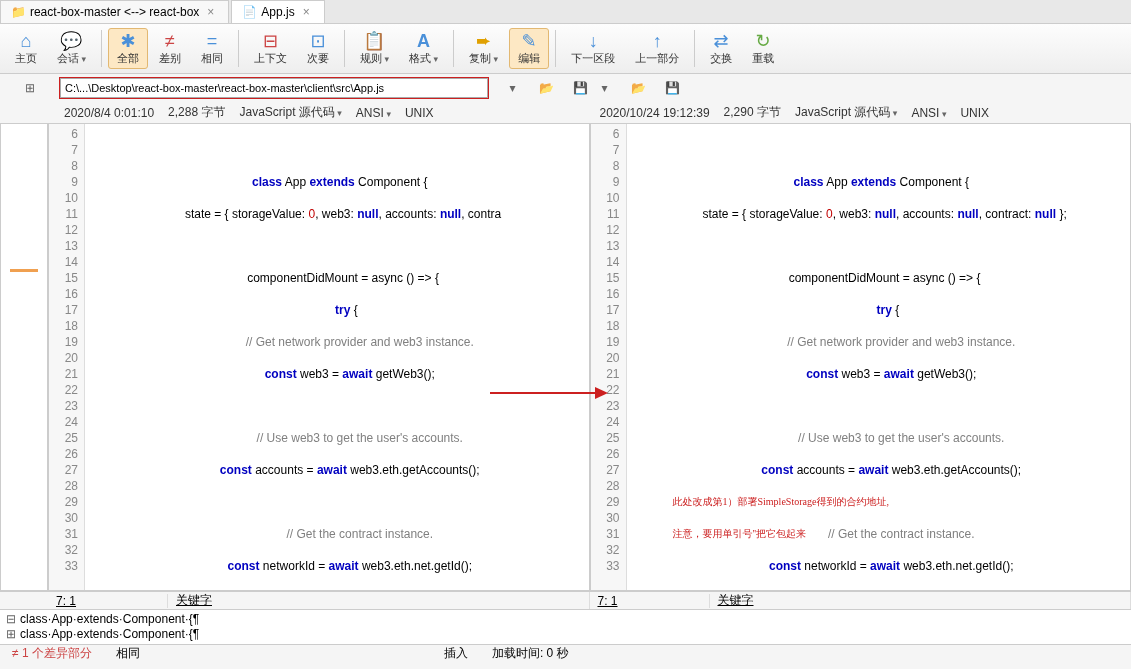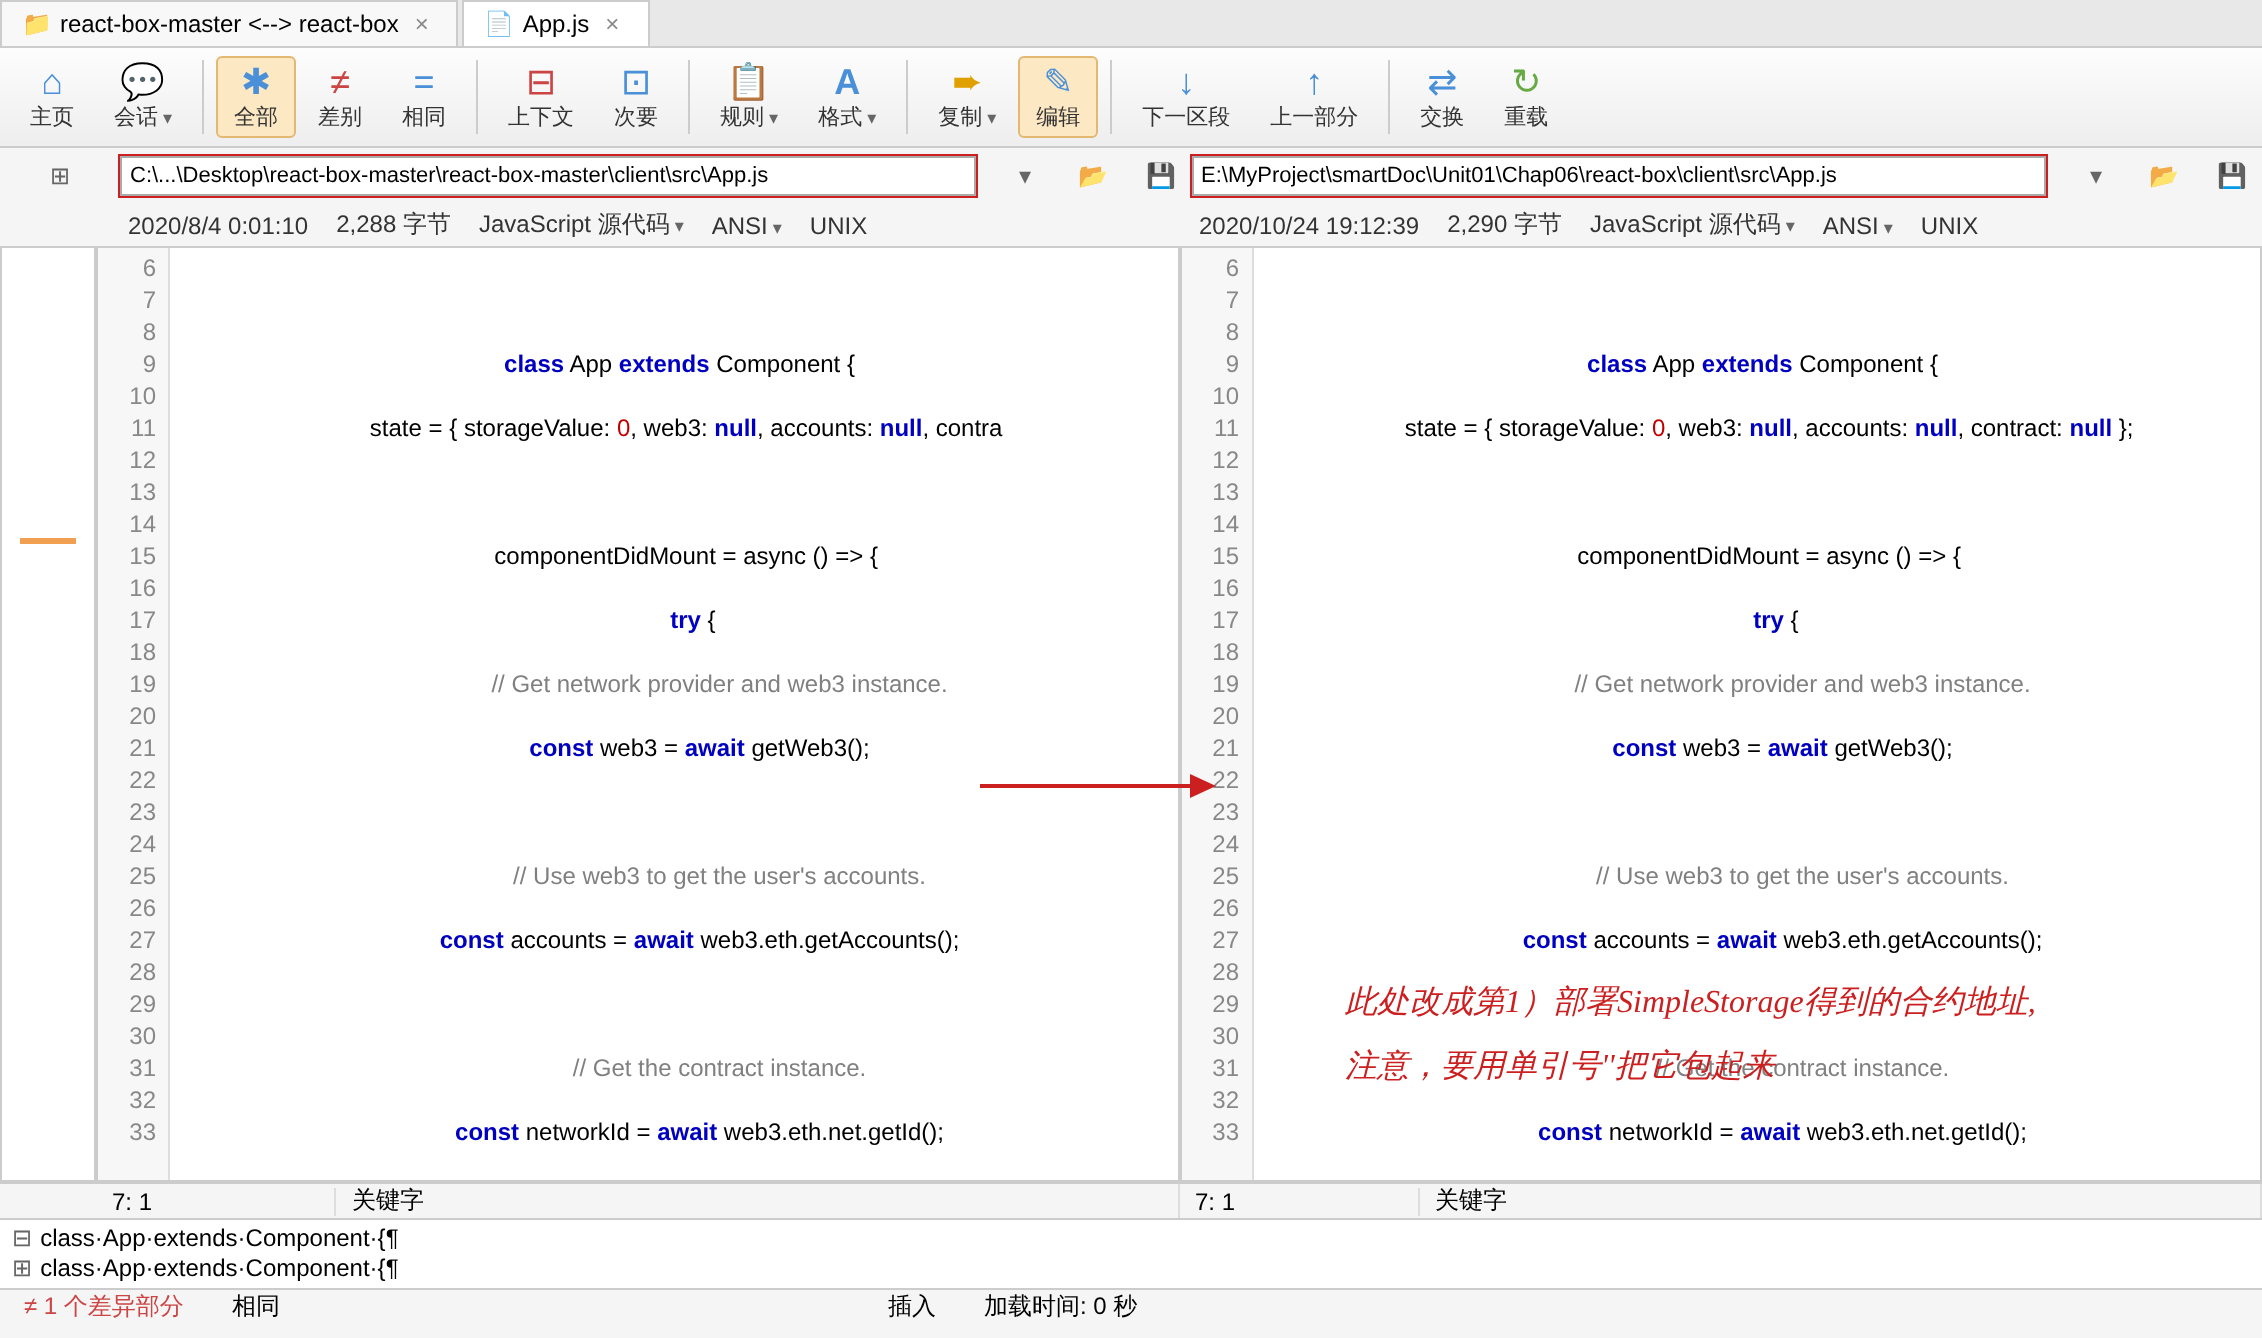--- a/index.html
+++ b/index.html
@@ -27,23 +27,23 @@
 .gutter-ov { width:48px; background:#fff; border:1px solid #ccc; display:flex; flex-direction:column; align-items:center; padding-top:4px; }
 .ov-mark { width:28px; height:3px; background:#f0a050; margin:1px 0; }
 .pane { flex:1; border:1px solid #ccc; background:#fff; display:flex; overflow:hidden; position:relative; }
 .lnco { width:36px; background:#f7f7f7; border-right:1px solid #ddd; text-align:right; color:#888; font-family:Consolas,monospace; font-size:11px; line-height:16px; padding-top:2px; }
 .lnco div { padding-right:6px; height:16px; }
 .code { flex:1; font-family:Consolas,monospace; font-size:12px; line-height:16px; white-space:pre; padding:2px 0 0 6px; overflow:hidden; position:relative;text-align:center; }
 .code div { height:16px; }
 .kw { color:#0000c0; font-weight:bold; }
 .num { color:#c00000; }
 .cm { color:#808080; }
-.annot { color:#cc2020; position:absolute; font-size:16px; font-family:"Microsoft YaHei";font-style:italic; }
+.annot { color:#cc2020; position:absolute; font-size:10px; font-family:"Microsoft YaHei"; }
 .bigarrow { position:absolute; left:490px; top:260px; z-index:10; }
-.statusrow { display:flex; border-top:1px solid #ccc; background:#f5f5f5; height:18px; font-size:11px; align-items:center; }
+.statusrow { display:flex; border-top:1px solid #ccc; background:#f5f5f5; height:18px; font-size:11px; align-items:center;text-decoration:underline; }
 .statusrow .c { padding:0 8px; border-right:1px solid #ddd; }
 .outline { border-top:1px solid #ccc; background:#fff; font-family:Consolas,monospace; font-size:11px; padding:2px 6px; line-height:15px; }
 .outline .exp { color:#666; margin-right:4px; }
 .footer { display:flex; border-top:1px solid #ccc; background:#f5f5f5; height:18px; font-size:11px; align-items:flex-start; }
 .footer .c { padding:0 12px; }
 .dd::after { content:" ▾"; color:#666; font-size:9px; }
 </style>
 </head>
 <body>
 
@@ -133,21 +133,20 @@
   <div class="pathleft">
       <span class="ibtn">⊞</span>
     </div>
   <div class="pathcell">
     <input class="pathinput hl" value="C:\...\Desktop\react-box-master\react-box-master\client\src\App.js" style="">
     <span class="ibtn">▾</span>
     <span class="ibtn">📂</span>
     <span class="ibtn" style="color:#ccc">💾</span>
   </div>
   <div class="pathcell">
-    <input class="pathinput hl" value="E:\MyProject\smartDoc\Unit01\Chap06\react-box\client\src\App.js" style="">
     <span class="ibtn">▾</span>
     <span class="ibtn">📂</span>
     <span class="ibtn" style="color:#ccc">💾</span>
   </div>
 </div>
 
 <div class="metabar">
   <div class="metaleft"></div>
   <div class="metacell">
     <span>2020/8/4 0:01:10</span>

